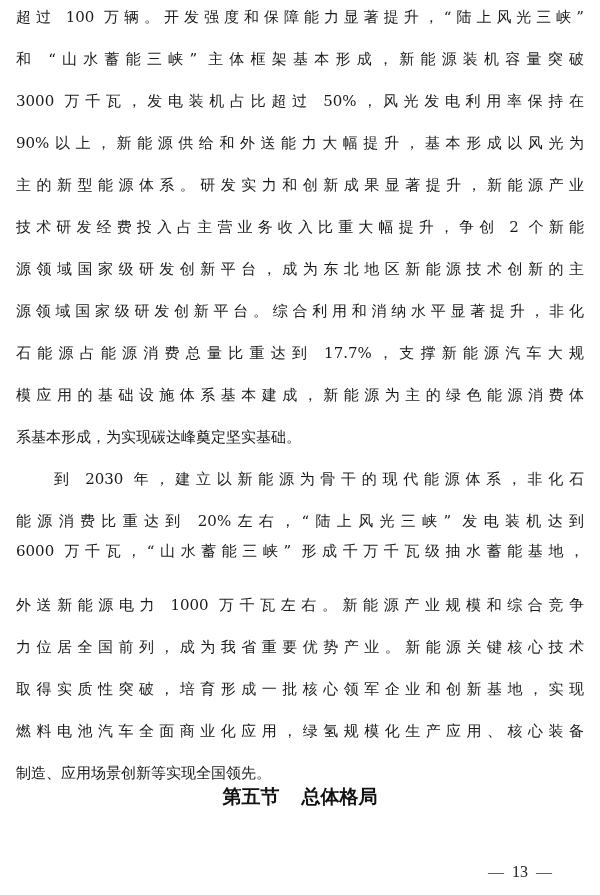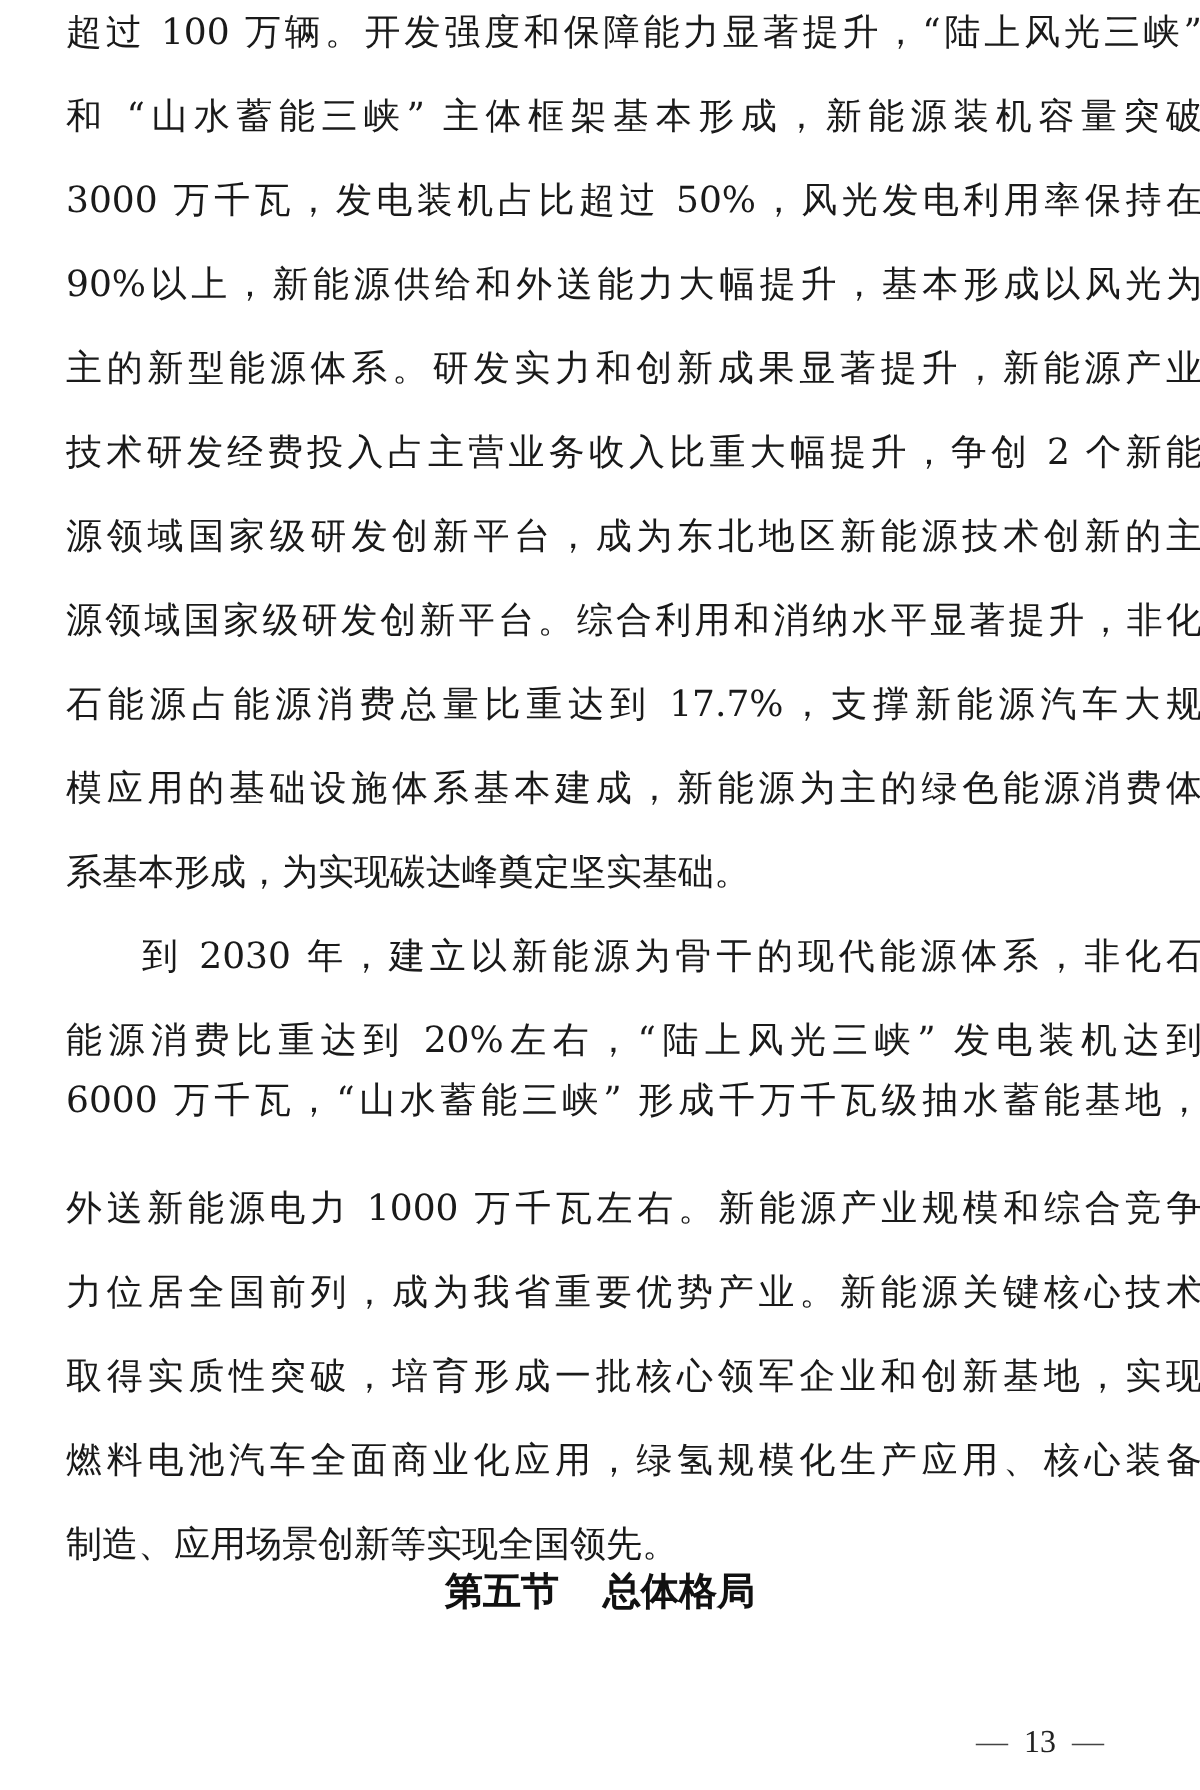--- a/index.html
+++ b/index.html
@@ -1,22 +1,22 @@
 <!DOCTYPE html>
 <html><head>
 <meta charset="utf-8">
 <style>
   html, body { margin: 0; padding: 0; background: #ffffff; }
   body { width: 600px; height: 895px; position: relative; overflow: hidden; color: #1a1a1a; }
   .page { position: absolute; left: 0; top: 0; width: 600px; height: 895px; }
   .line {
     position: absolute; left: 16px; width: 568px; height: 30px;
     font-family: "DejaVu Serif", "Liberation Serif", serif;
-    font-size: 18px; line-height: 30px; white-space: nowrap;
-    text-align: justify; text-align-last: justify; letter-spacing: 0; margin-left: 17px;
+    font-size: 15px; line-height: 30px; white-space: nowrap;
+    text-align: justify; text-align-last: justify; letter-spacing: 0;
   }
   .line.last { text-align-last: left; }
   .line.indent { left: 54px; width: 530px; }
   .heading {
     position: absolute; left: 0; width: 600px; top: 775px; height: 32px;
     text-align: center; font-family: "DejaVu Sans", "Liberation Sans", sans-serif;
     font-weight: bold; font-size: 19px; line-height: 32px; color: #111;
   }
   .heading span { display: inline-block; }
   .heading .gap { width: 22px; }

